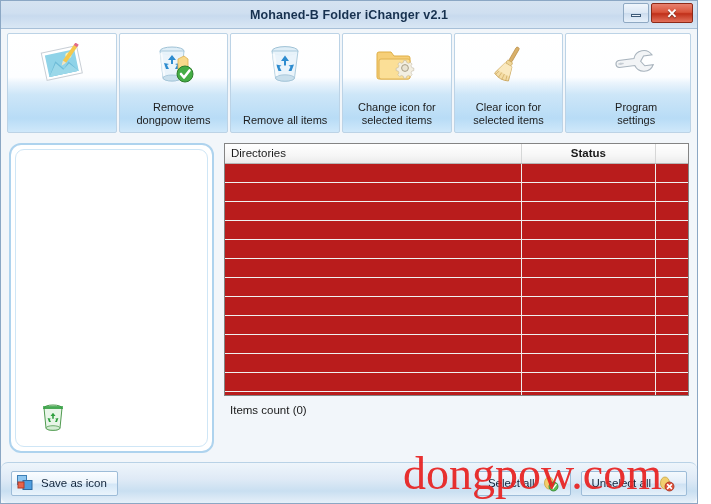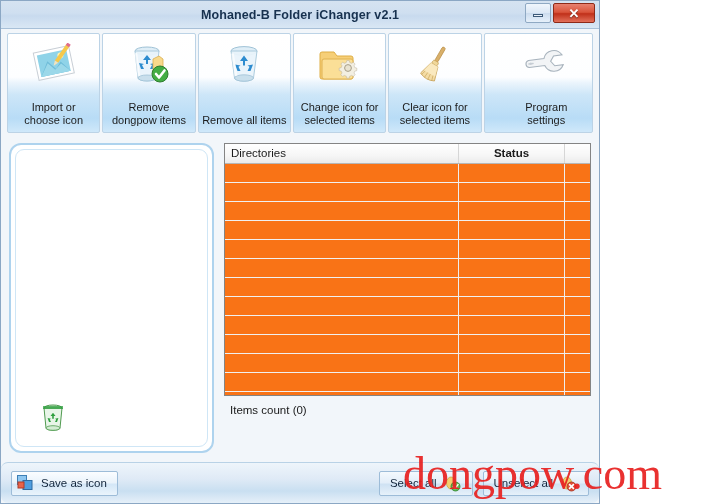--- a/index.html
+++ b/index.html
@@ -11,21 +11,21 @@
     height: 504px;
     overflow: hidden;
     font-family: "Liberation Sans", sans-serif;
     background: #ffffff;
   }
 
   
   #app-window {
     position: absolute;
     left: 0; top: 0;
-    width: 600px;
+    width: 698px;
     height: 504px;
     box-sizing: border-box;
     border: 1px solid #8ba7c4;
     background: #f2f6fa;
     display: flex;
     flex-direction: column;
   }
 
   
   #title-bar {
@@ -167,21 +167,21 @@
   }
 
   
   #list-pane {
     flex: 1 1 auto;
     display: flex;
     flex-direction: column;
   }
   #dir-table-wrap {
     border: 1px solid #848484;
-    background: #f97316;
+    background: #b91c1c;
     height: 253px;
     box-sizing: border-box;
     overflow: hidden;
   }
   table#dir-table {
     width: 100%;
     border-collapse: collapse;
     table-layout: fixed;
   }
   #dir-table th {
@@ -304,22 +304,20 @@
             <polygon points="8,31 17,19 23,27 30,22 38,31" fill="#a9e2ef" opacity=".75"></polygon>
             <circle cx="31" cy="14" r="3" fill="#fff3b0"></circle>
           </g>
           <g transform="rotate(35 34 10)">
             <rect x="30" y="2" width="4" height="20" fill="#f5c84b"></rect>
             <polygon points="30,22 34,22 32,27" fill="#f2e3c0"></polygon>
             <rect x="30" y="0" width="4" height="3" fill="#e06b8b"></rect>
           </g>
         </svg>
       </div>
-      <div class="tool-label">Import or
-choose icon</div>
     </div>
 
 
     <div class="tool-btn">
       <div class="tool-icon">
         <svg width="46" height="42" viewBox="0 0 46 42">
           <ellipse cx="21" cy="8" rx="12" ry="4" fill="#dfeef7" stroke="#9fc2d6" stroke-width="1"></ellipse>
           <path d="M9 8 L12 35 a9 3 0 0 0 18 0 L33 8 z" fill="#e9f4fb" stroke="#a8c9dc" stroke-width="1" opacity=".95"></path>
           <ellipse cx="21" cy="35" rx="9" ry="3" fill="#c9dfec" stroke="#a0c2d6" stroke-width=".8"></ellipse>
           <g fill="#2e8ccf">

